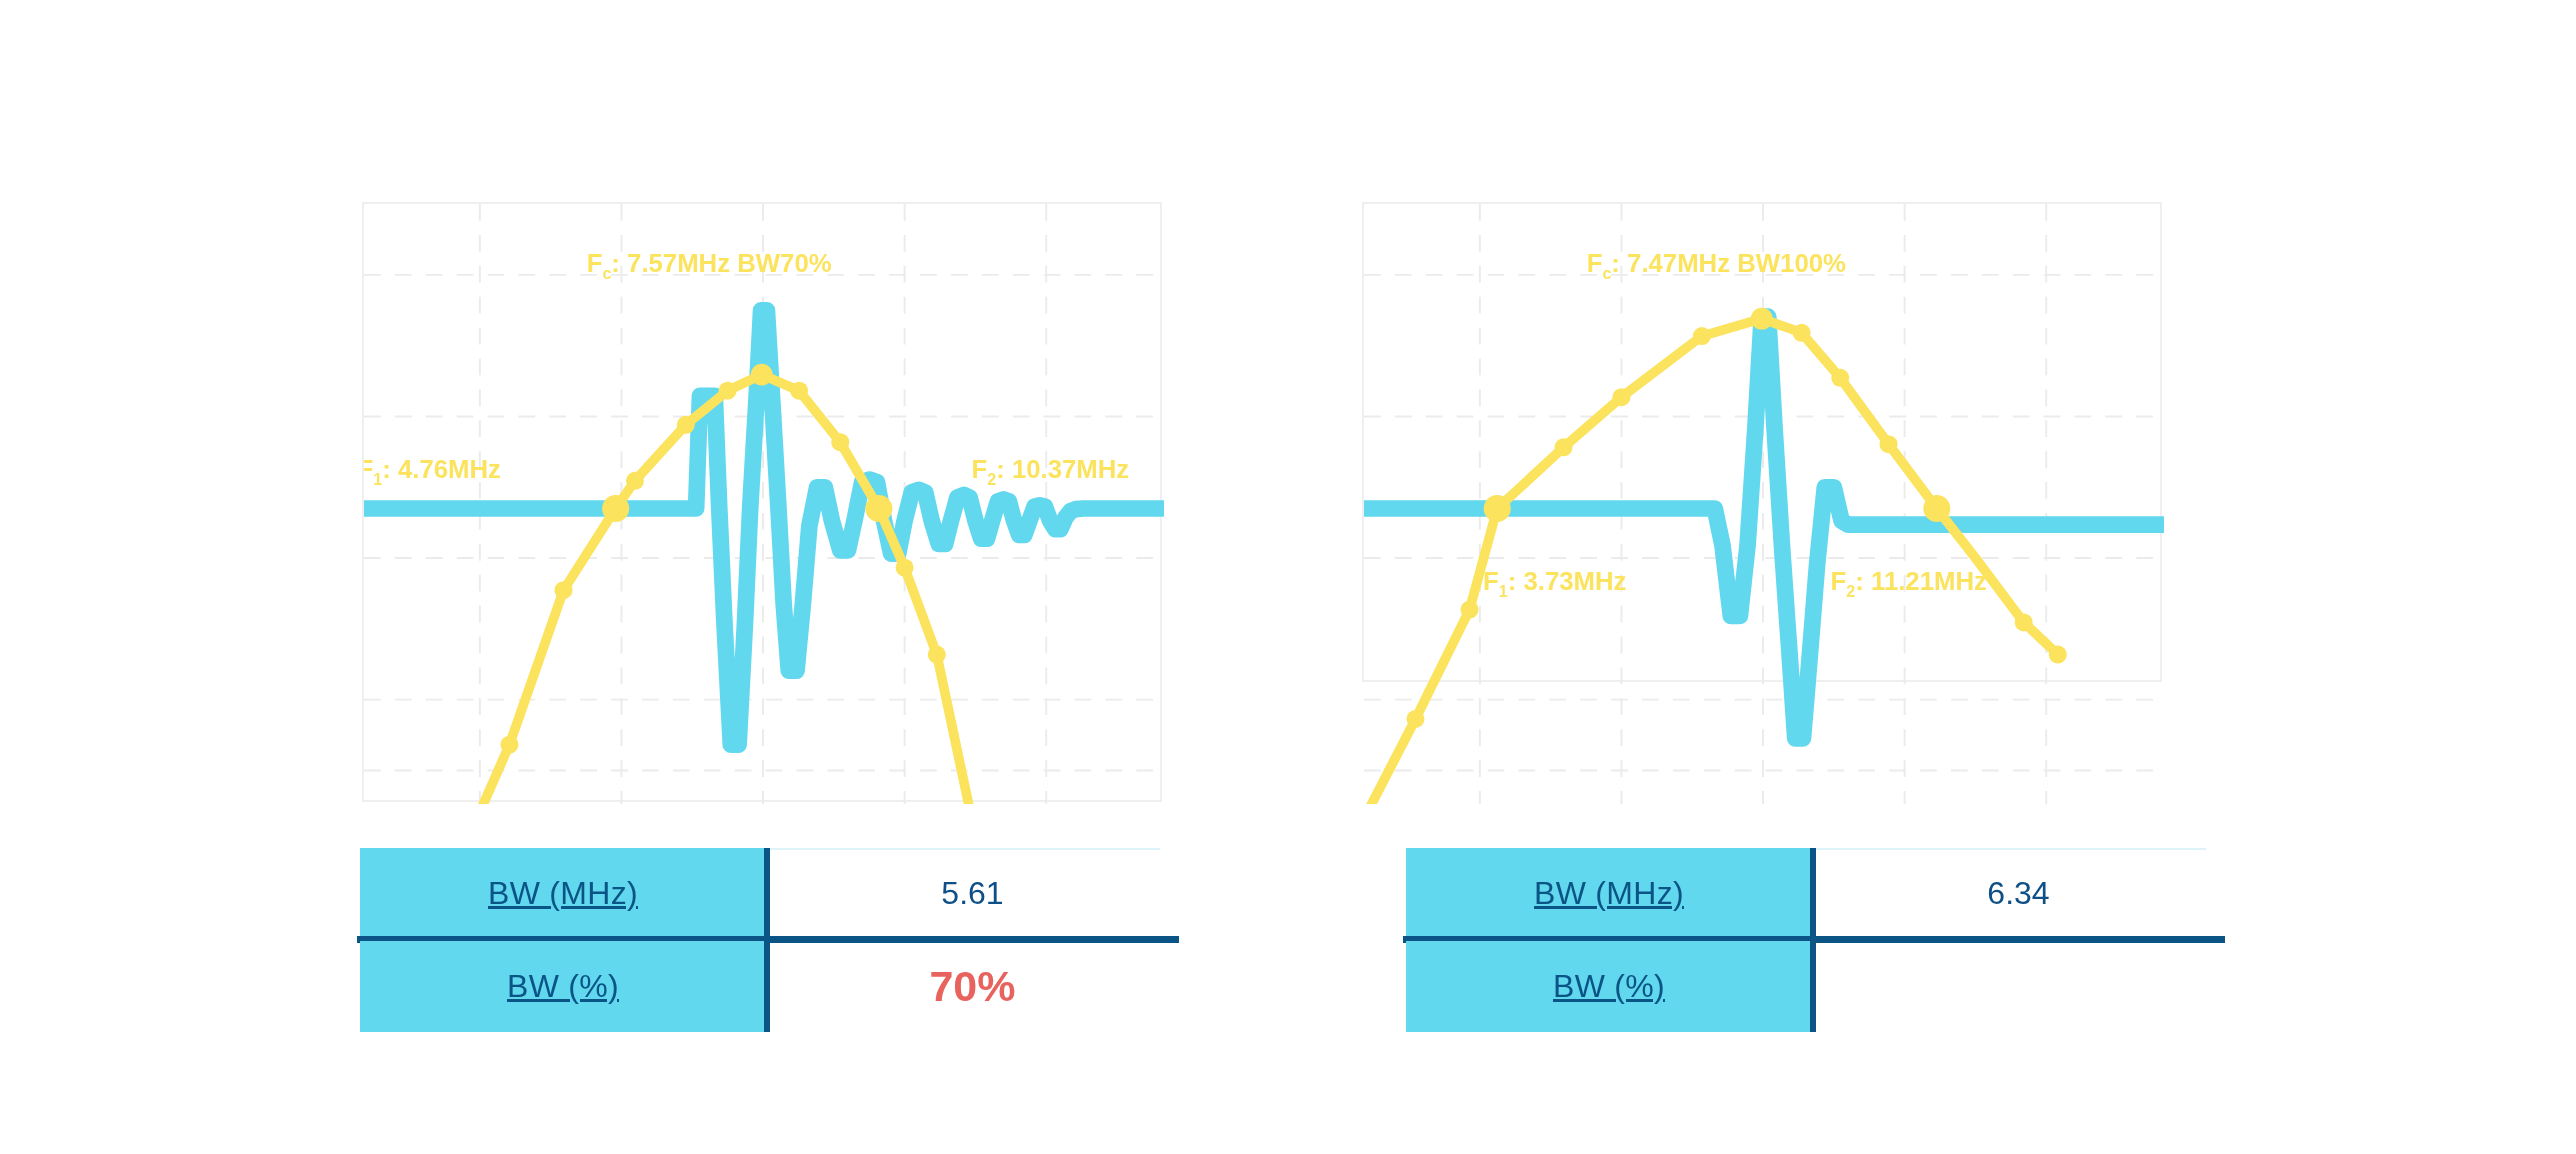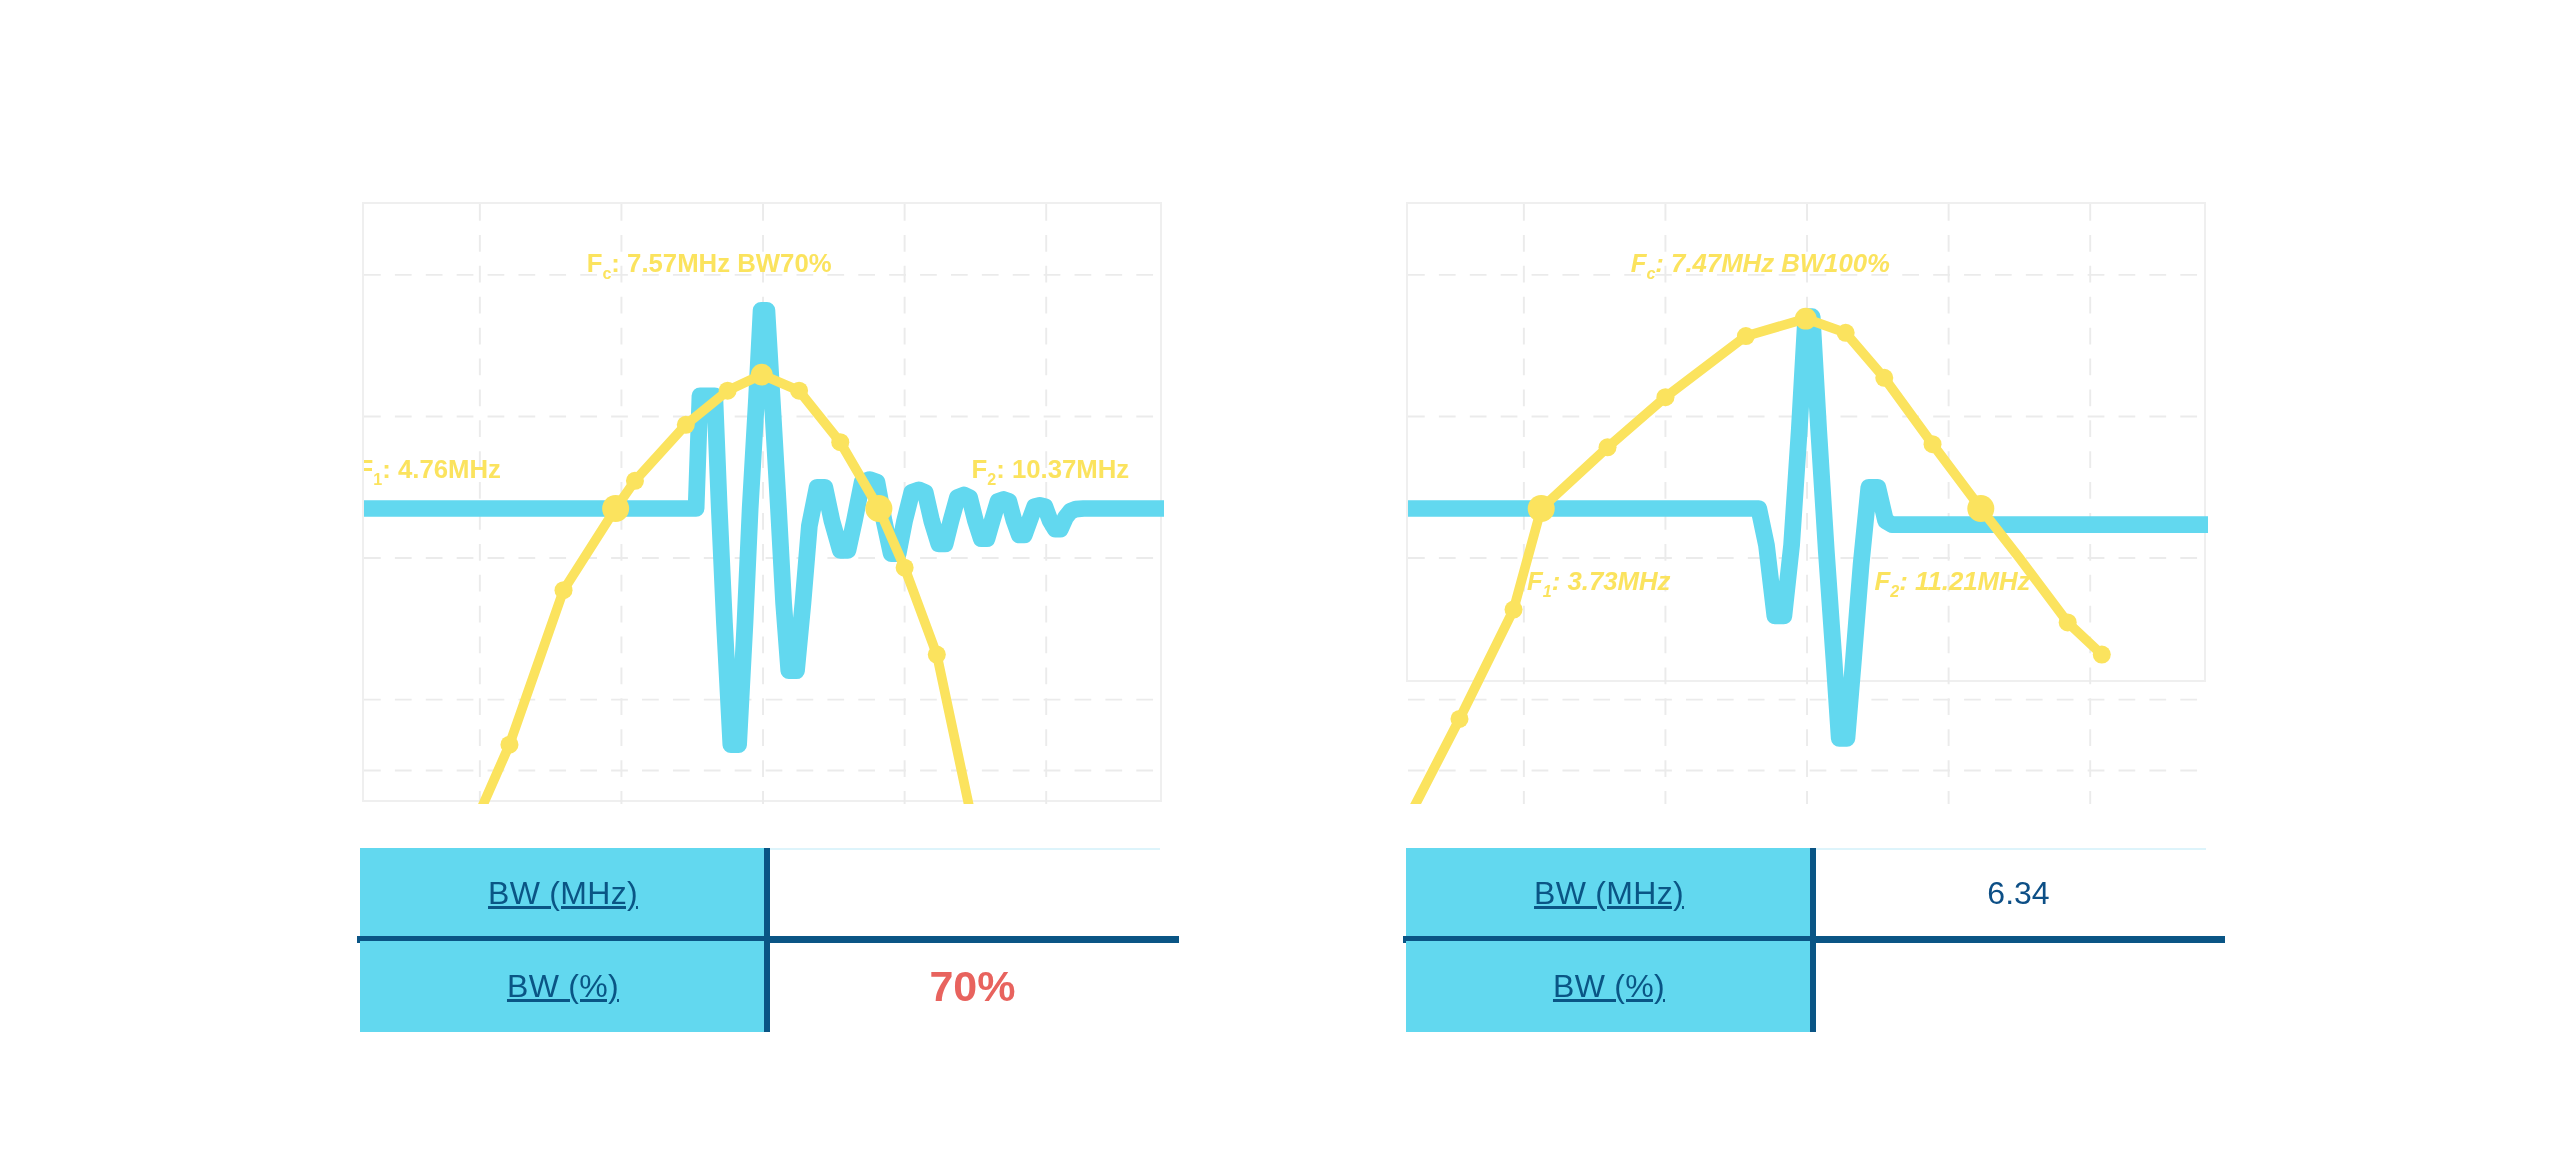--- a/index.html
+++ b/index.html
@@ -187,37 +187,40 @@
         </g>
       </svg>
     </div>
 
     <div class="bw-table" style="left:360px;top:848px;width:819px;height:184px;">
       <div class="toprule" style="width:800px;"></div>
       <div class="bw-row" style="top:0px;height:91px;width:819px;">
         <div class="bw-head" style="width:406px;">
           <span>BW (MHz)</span>
         </div>
+        <div class="bw-val num" style="width:413px;">
+          <span>5.61</span>
+        </div>
       </div>
       <div class="midrule" style="top:88px;width:822px;"></div>
       <div class="bw-row" style="top:93px;height:91px;width:819px;">
         <div class="bw-head" style="width:406px;">
           <span>BW (%)</span>
         </div>
         <div class="bw-val pct" style="width:413px;">
           <span>70%</span>
         </div>
       </div>
       <div class="vrule" style="left:404px;top:0px;height:184px;"></div>
     </div>
   </div>
 
   <div class="panel right">
 
-    <div class="plot-frame" style="left:1406px;top:202px;width:800px;height:480px;font-style:italic;">
+    <div class="plot-frame" style="left:1362px;top:202px;width:800px;height:480px;">
       <svg class="plot-svg" width="800" height="600" viewBox="0 0 1243 932">
 
         <g stroke="#ebebeb" stroke-width="3" stroke-dasharray="26 22" fill="none">
           <line x1="0" y1="110" x2="1243" y2="110"></line>
           <line x1="0" y1="330" x2="1243" y2="330"></line>
           <line x1="0" y1="550" x2="1243" y2="550"></line>
           <line x1="0" y1="770" x2="1243" y2="770"></line>
           <line x1="0" y1="880" x2="1243" y2="880"></line>
           <line x1="180" y1="0" x2="180" y2="932"></line>
           <line x1="400" y1="0" x2="400" y2="932"></line>

